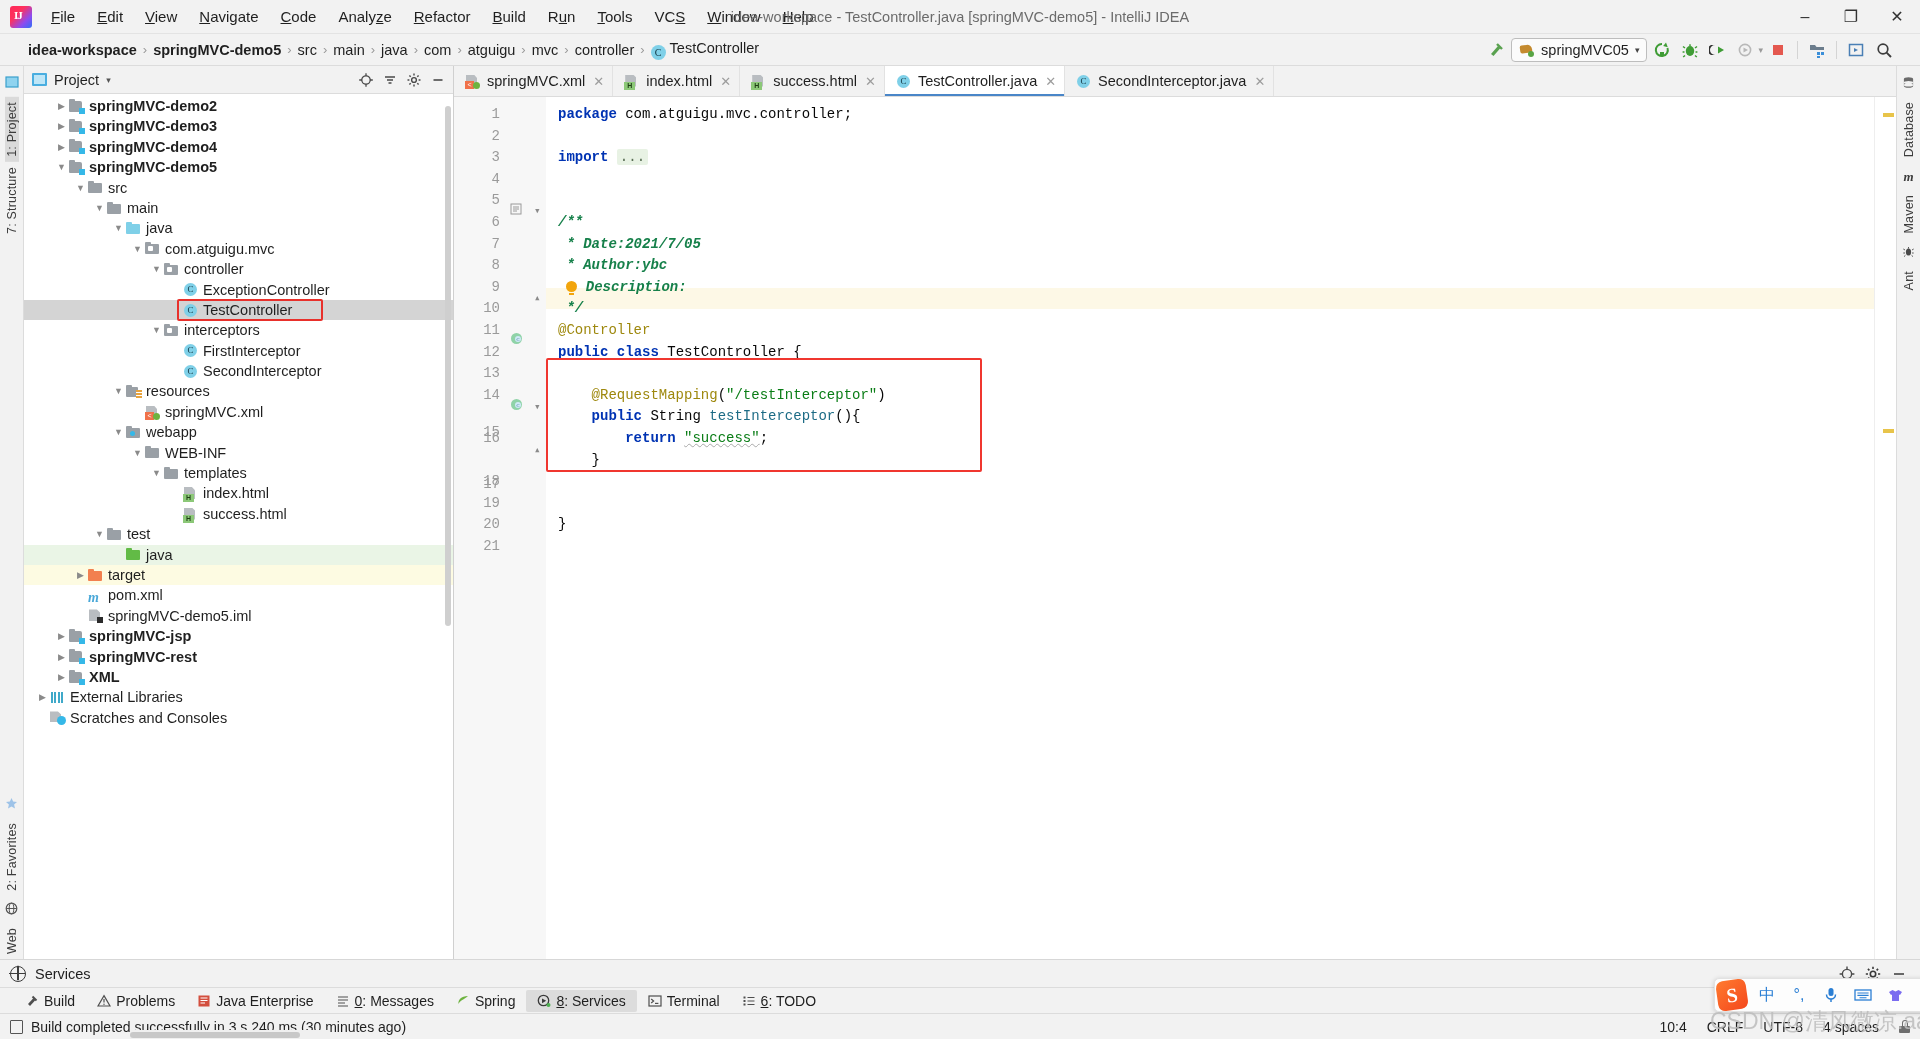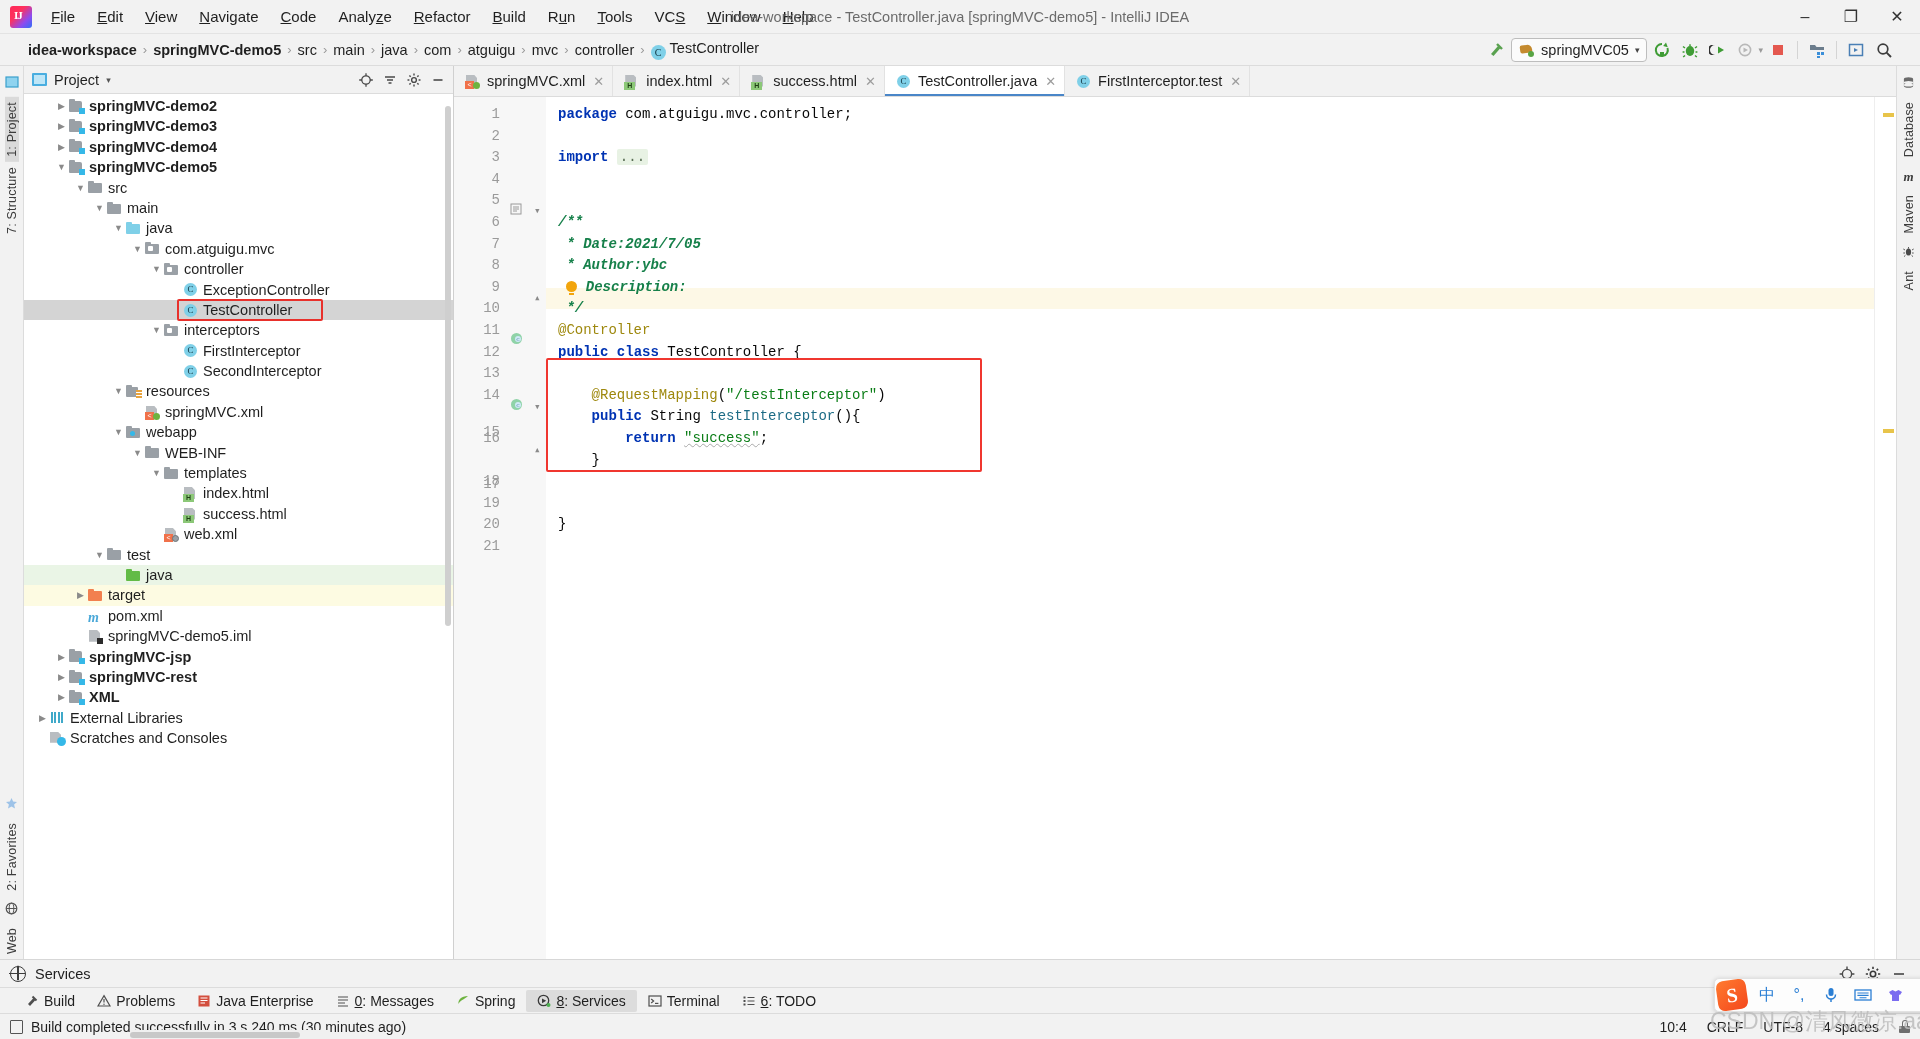--- a/index.html
+++ b/index.html
@@ -618,30 +618,20 @@
           <div class="row">
             <span style="display:inline-block;width:145px;flex:0 0 145px"></span>
             <span class="arrow none">▶</span>
             <span class="ico html">
               <span class="p"></span>
               <span class="t">H</span>
             </span>
             <span class="ilabel">success.html</span>
           </div>
           <div class="row">
-            <span style="display:inline-block;width:126px;flex:0 0 126px"></span>
-            <span class="arrow none">▶</span>
-            <span class="ico xml">
-              <span class="p"></span>
-              <span class="t">&lt;</span>
-              <span class="gear"></span>
-            </span>
-            <span class="ilabel">web.xml</span>
-          </div>
-          <div class="row">
             <span style="display:inline-block;width:69px;flex:0 0 69px"></span>
             <span class="arrow">▼</span>
             <span class="ico folder">
               <span class="f"></span>
             </span>
             <span class="ilabel">test</span>
           </div>
           <div class="row green">
             <span style="display:inline-block;width:88px;flex:0 0 88px"></span>
             <span class="arrow none">▶</span>
@@ -757,21 +747,21 @@
           <span class="ico cls">
               <span class="c">C</span>
             </span>
           <span>TestController.java</span>
           <span class="x">✕</span>
         </div>
         <div class="tab">
           <span class="ico cls">
               <span class="c">C</span>
             </span>
-          <span>FirstInterceptor.test</span>
+          <span>SecondInterceptor.java</span>
           <span class="x">✕</span>
         </div>
       </div>
 
       <div class="codearea">
 
         <div class="hl-line" style="top:190.8px;"></div>
 
         <div class="gutter" id="gutter">
             <div class="ln" style="top: 439px;">21</div>

